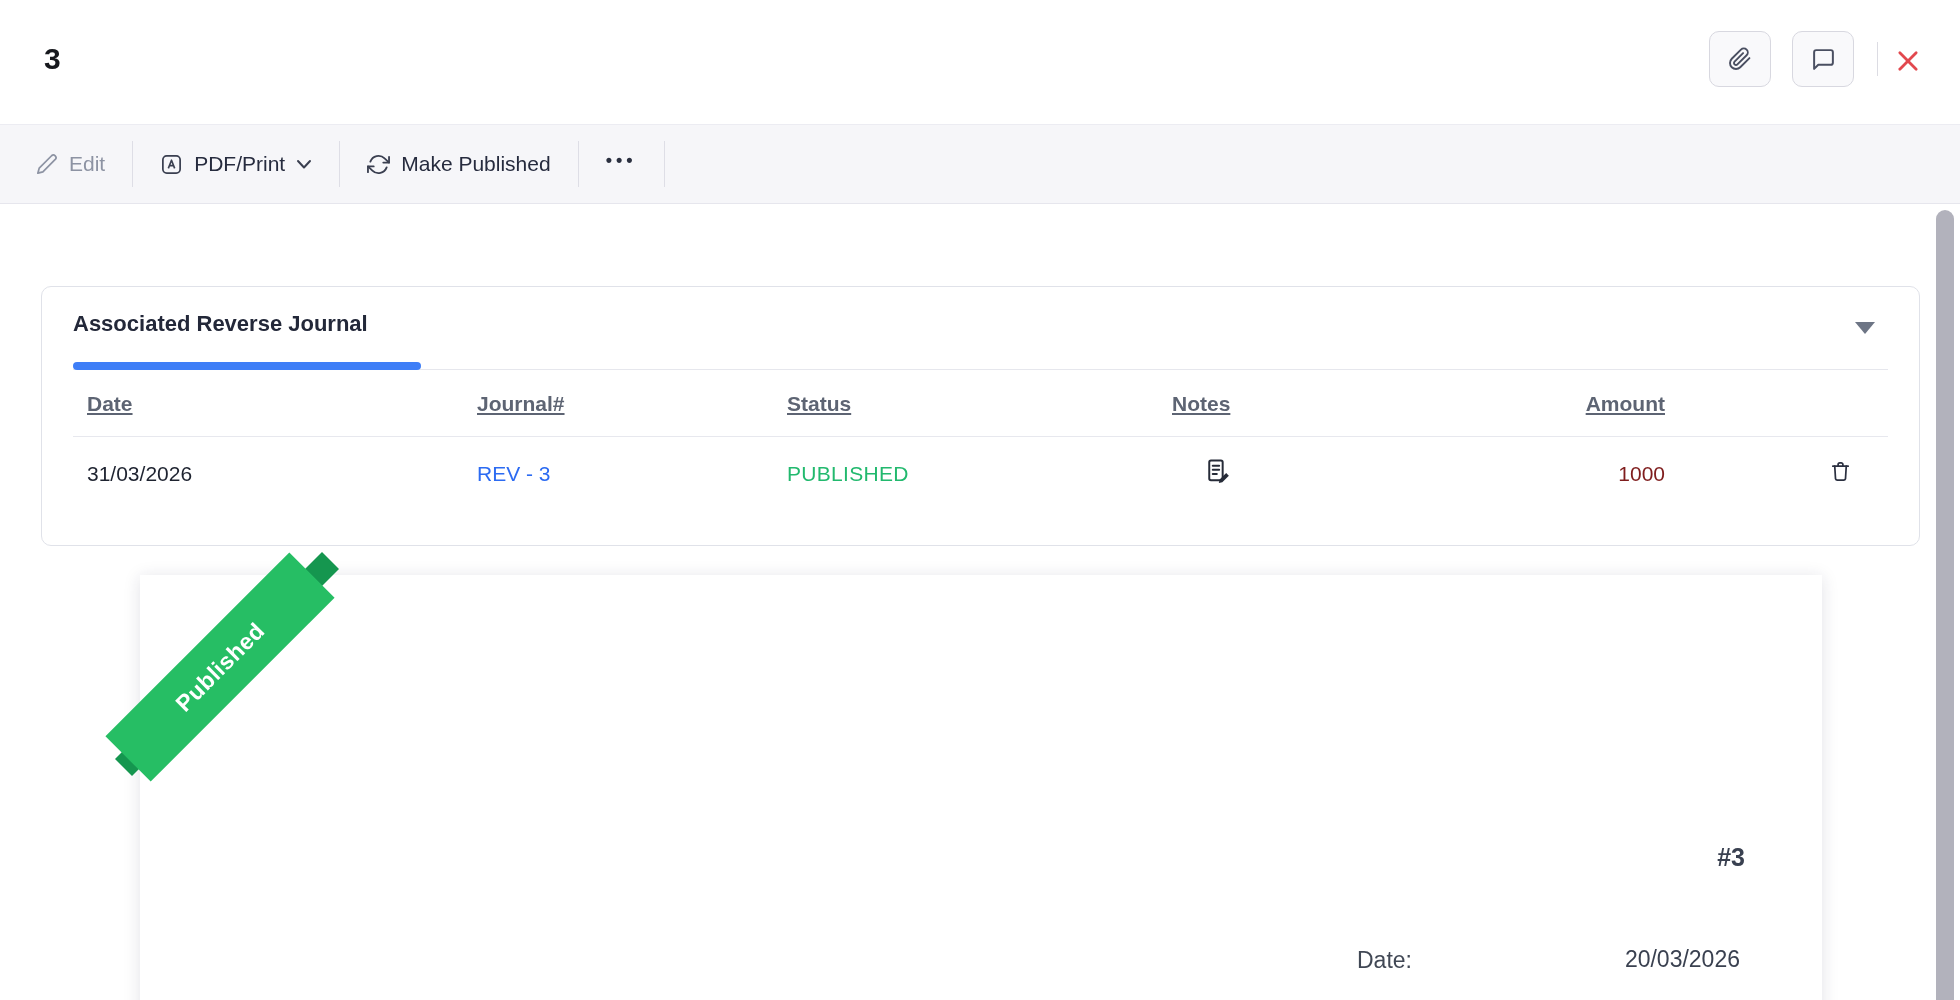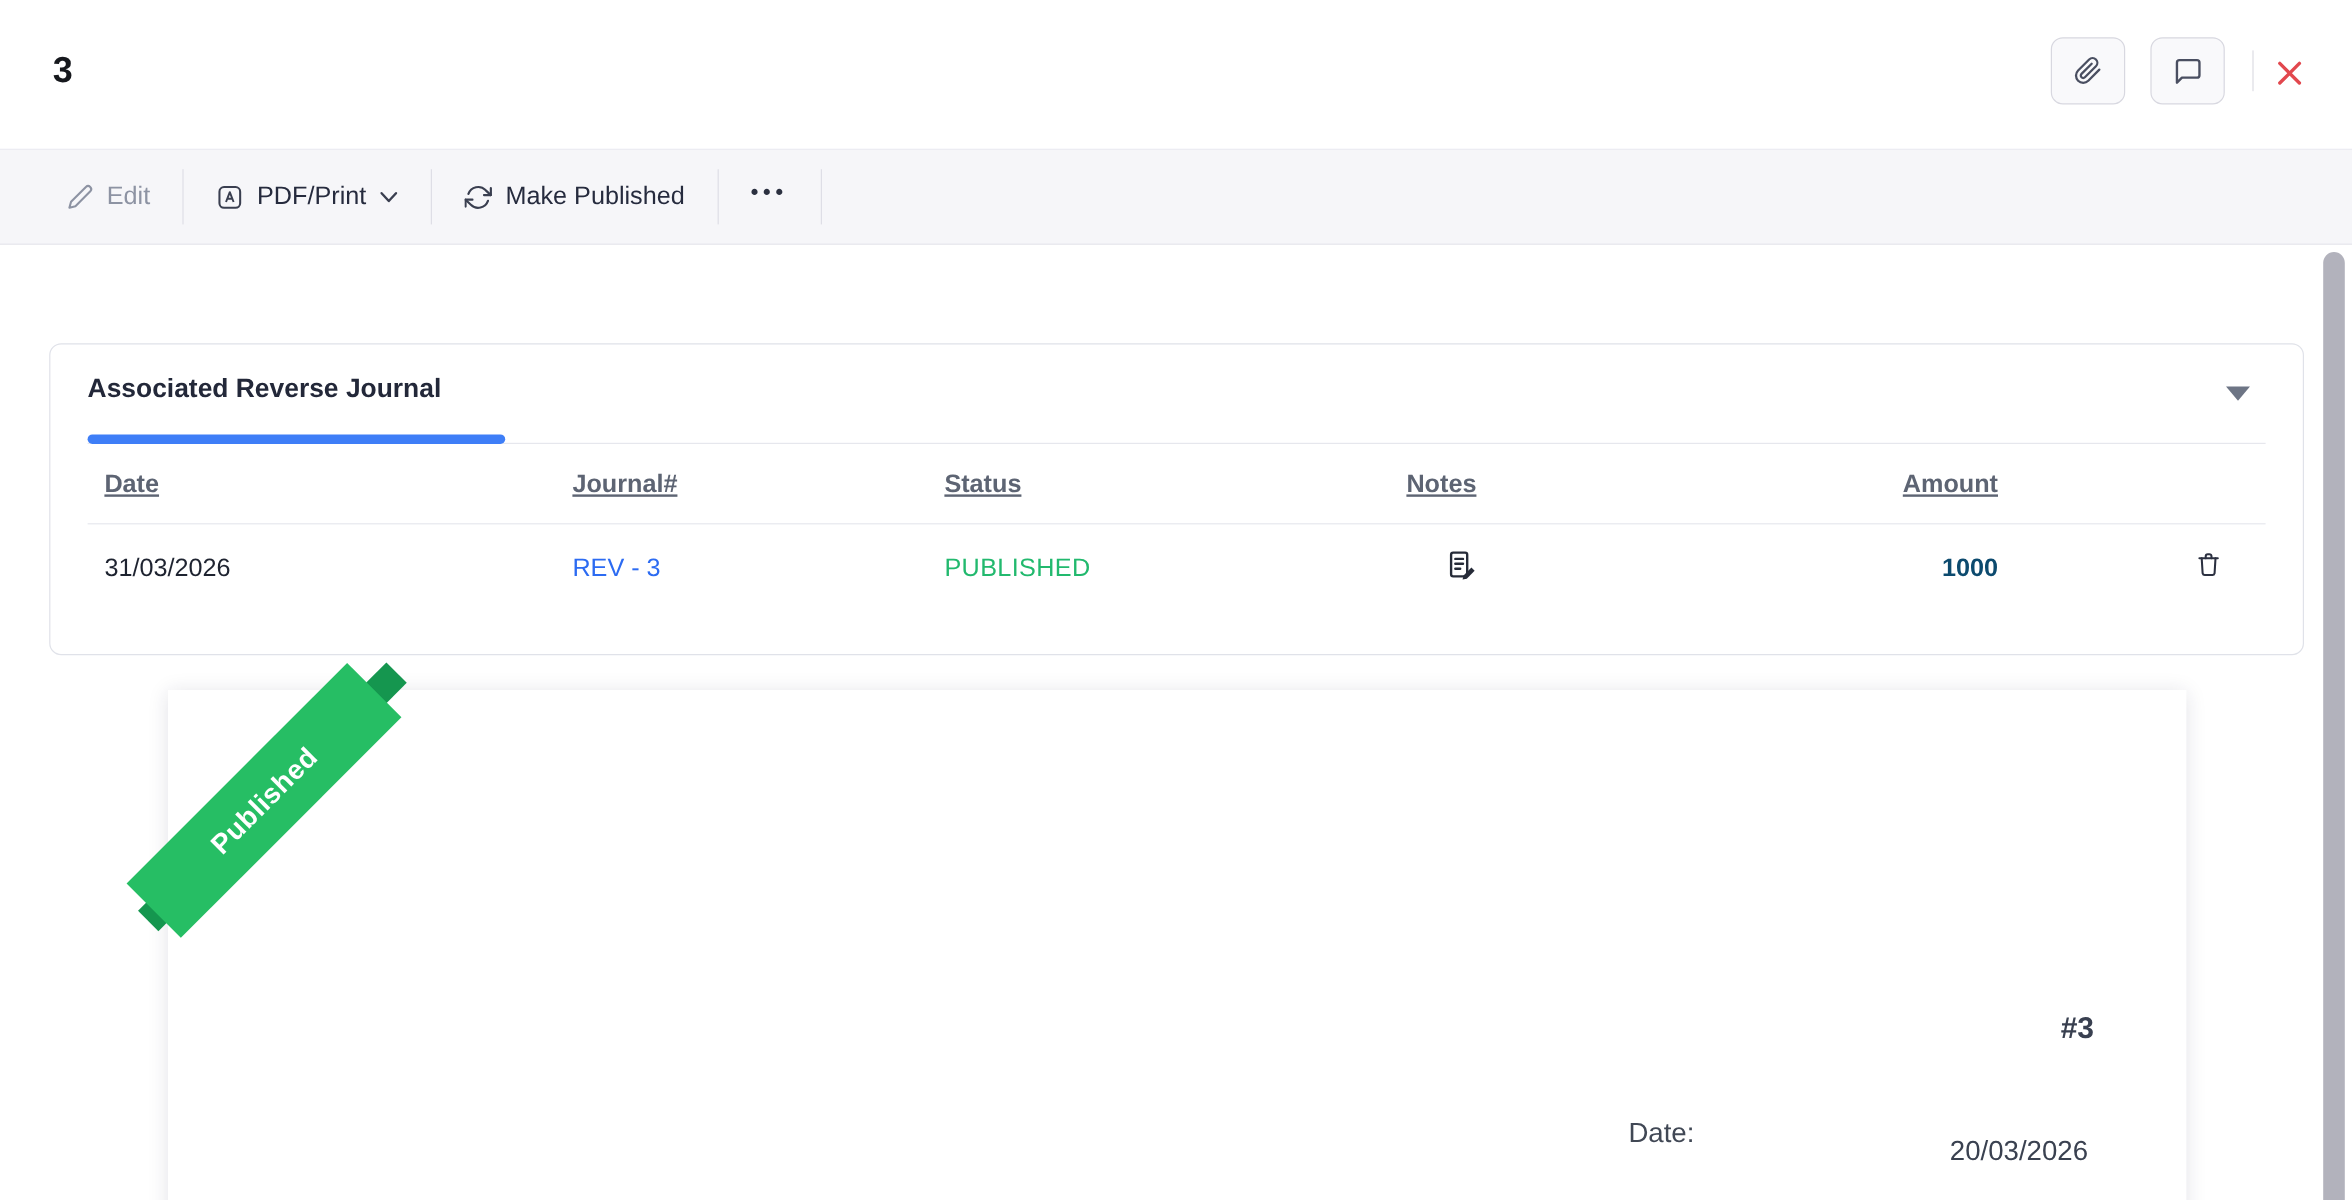--- a/index.html
+++ b/index.html
@@ -24,21 +24,21 @@
   .hdr-btn svg { stroke:#4a4f61; }
   .btn-attach { left:1709px; }
   .btn-comment { left:1792px; }
   .hdr-divider { position:absolute; left:1877px; top:42px; width:1px; height:34px; background:#dcdce3; }
   .btn-close { position:absolute; left:1891px; top:44px; width:34px; height:34px; display:flex; align-items:center; justify-content:center; cursor:pointer; background:none; border:none; }
 
   
   .toolbar {
     position:absolute; left:0; top:124px; width:1960px; height:80px;
     background:#f6f6f9; border-top:1px solid #ececf2; border-bottom:1px solid #e6e6ed;
-    display:flex; align-items:center; padding-left:56px;
+    display:flex; align-items:center; padding-left:36px;
   }
   .tb-btn {
     display:flex; align-items:center; gap:11px; font-size:21px; color:#262b3e;
     background:none; border:none; cursor:pointer; font-family:inherit; white-space:nowrap;
   }
   .tb-btn.muted { color:#8d93a3; }
   .tb-sep { width:1px; height:46px; background:#dedee6; margin:0 27px; }
   .tb-more { font-size:18px; letter-spacing:4px; font-weight:bold; color:#2b3040; padding-bottom:8px; }
 
   
@@ -61,41 +61,41 @@
   }
   .t-head { height:66px; border-bottom:1px solid #e7e8ee; }
   .t-data { height:73px; }
   .t-cell { padding-left:14px; font-size:21px; }
   .t-head .t-cell { font-weight:bold; color:#5d6473;text-decoration:underline; }
   .cell-right { text-align:right; padding-left:0; }
   .cell-actions { text-align:right; padding-right:36px; }
   .date-val { color:#1e2330; }
   .journal-link { color:#2c6bf2; cursor:pointer; text-decoration:none; }
   .status-val { color:#22b96e; letter-spacing:0.3px; }
-  .amount-val { color:#0c4a6e;font-weight:bold; }
+  .amount-val { color:#7f1d1d; }
   .notes-cell { padding-left:46px; }
   .icon-btn { background:none; border:none; cursor:pointer; display:inline-flex; align-items:center; justify-content:center; }
 
   
   .paper {
     position:absolute; left:140px; top:575px; width:1682px; height:490px;
     background:#ffffff; box-shadow:0 2px 16px rgba(30,30,70,0.13);
   }
   .ribbon-fold { position:absolute; width:24px; height:24px; background:#15964f; transform:rotate(45deg); z-index:1; }
   .fold-top { left:170px; top:-18px; }
   .fold-left { left:-20px; top:172px; }
   .ribbon {
     position:absolute; left:-50px; top:60px; width:260px; height:64px;
     background:#26be64; transform:rotate(-45deg); z-index:2;
     display:flex; align-items:center; justify-content:center;
     color:#ffffff; font-size:23px; font-weight:bold; letter-spacing:0.5px;
   }
   .doc-title { position:absolute; right:80px; top:160px; font-size:72px; font-weight:normal; letter-spacing:2px; color:#161a21; }
   .doc-number { position:absolute; right:77px; top:268px; font-size:25px; font-weight:bold; color:#394050; }
-  .doc-date-label { position:absolute; left:1217px; top:356px; font-size:23px; color:#414855; }
+  .doc-date-label { position:absolute; left:1217px; top:372px; font-size:23px; color:#414855; }
   .doc-date-value { position:absolute; right:82px; top:371px; font-size:23px; color:#3a4150; }
 
   
   .scroll-thumb {
     position:absolute; right:6px; top:210px; width:18px; height:800px;
     border-radius:9px; background:#b2b2bc; cursor:pointer;
   }
 </style>
 </head>
 <body>

